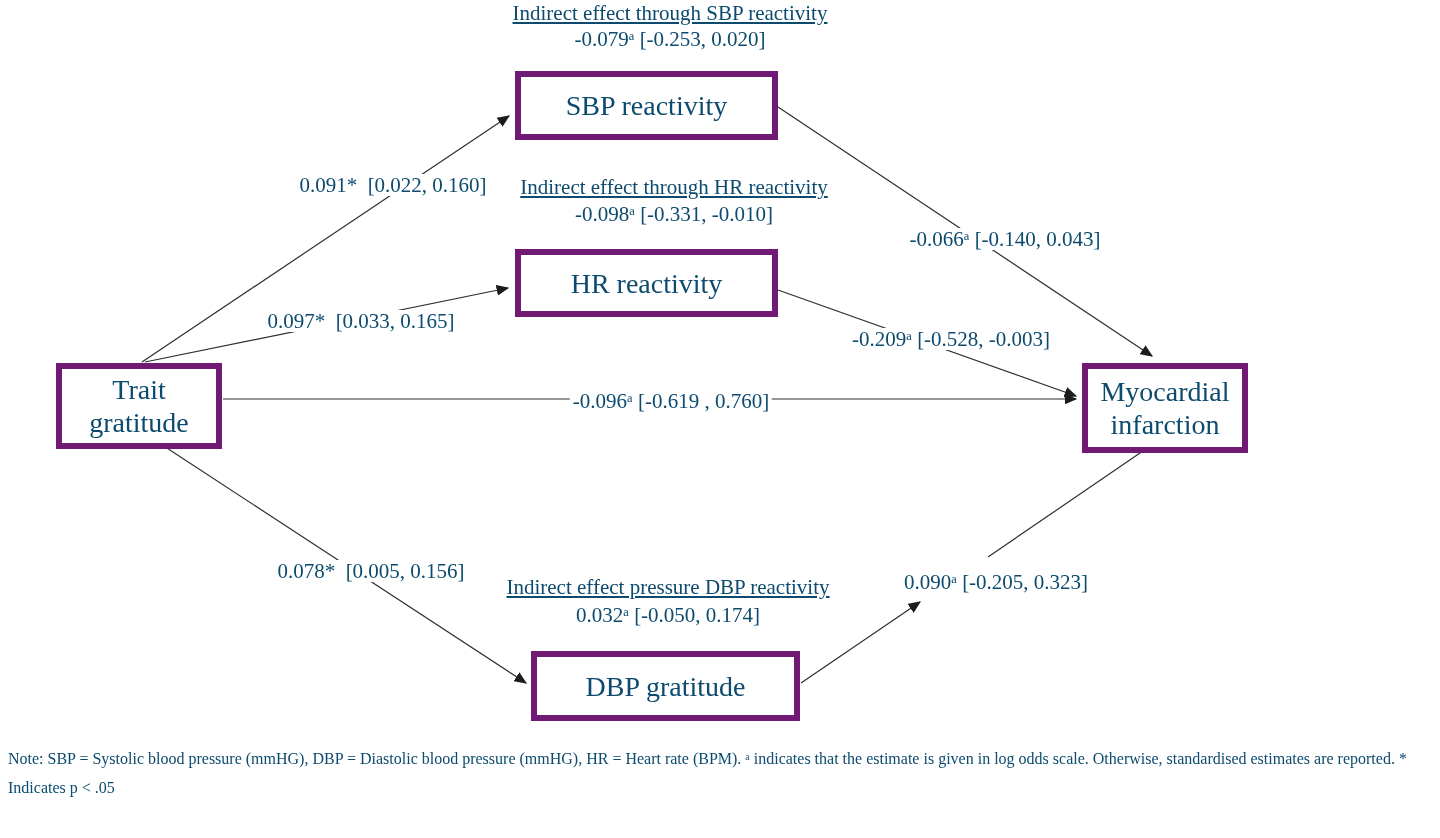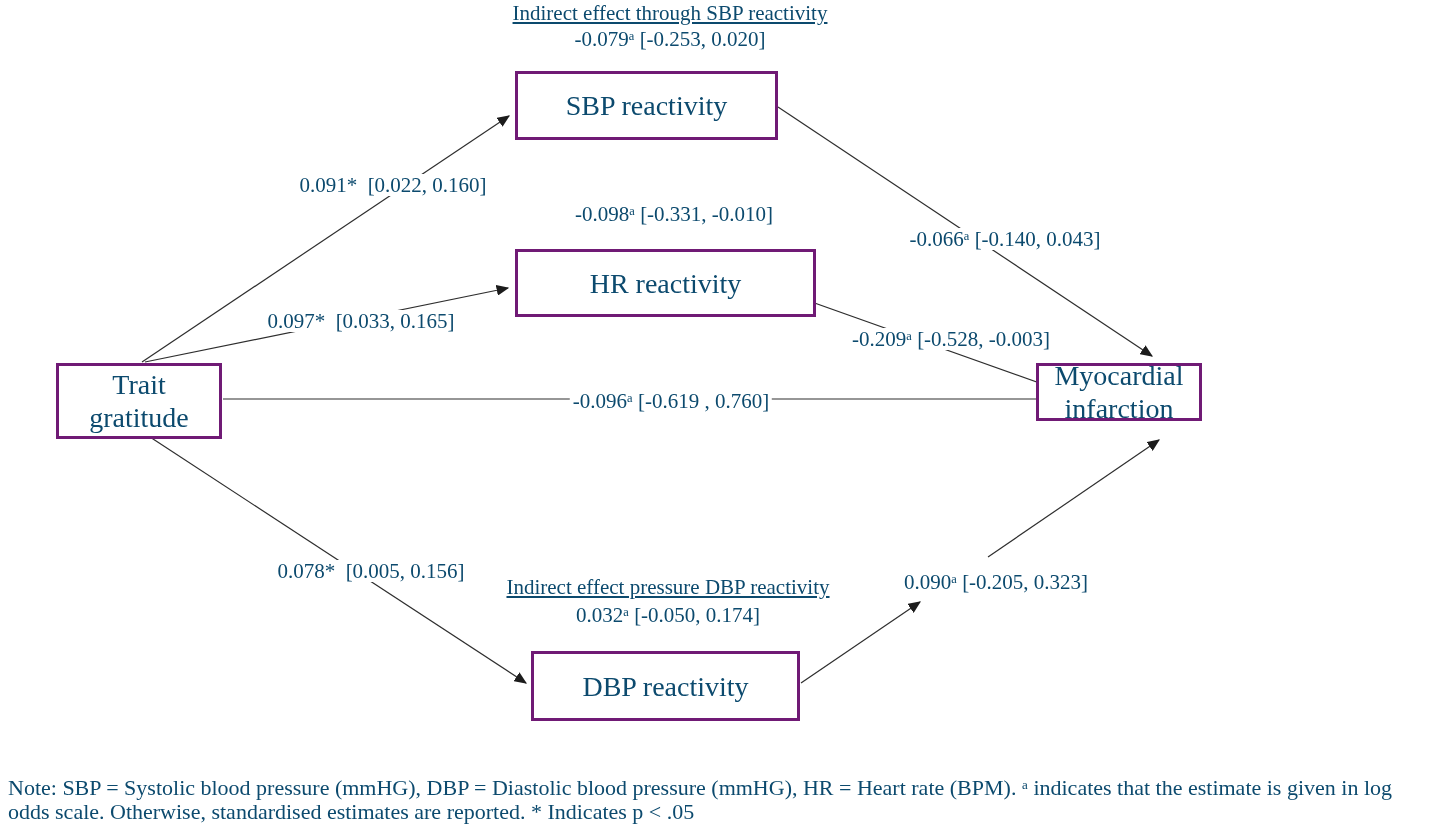--- a/index.html
+++ b/index.html
@@ -20,58 +20,58 @@
     position: absolute;
     left: 0; top: 0;
     width: 1440px;
     height: 838px;
     z-index: 1;
   }
   .node {
     position: absolute;
     z-index: 2;
     background: #ffffff;
-    border: 3px solid #701a75;
+    border: 6px solid #701a75;
     display: flex;
     align-items: center;
     justify-content: center;
     text-align: center;
     font-size: 28px;
     line-height: 33px;
     white-space: pre-line;
     box-sizing: border-box;
   }
   .node-sbp  { left: 515px; top: 71px;  width: 263px; height: 69px; }
-  .node-hr   { left: 515px; top: 249px; width: 301px; height: 68px; }
-  .node-trait{ left: 56px;  top: 363px; width: 166px; height: 76px; }
-  .node-mi   { left: 1036px;top: 363px; width: 166px; height: 58px; }
+  .node-hr   { left: 515px; top: 249px; width: 263px; height: 68px; }
+  .node-trait{ left: 56px;  top: 363px; width: 166px; height: 86px; }
+  .node-mi   { left: 1082px;top: 363px; width: 166px; height: 90px; }
   .node-dbp  { left: 531px; top: 651px; width: 269px; height: 70px; }
   .lbl {
     position: absolute;
     z-index: 2;
     font-size: 21px;
     line-height: 22px;
     white-space: pre;
     transform: translateX(-50%);
   }
   .lbl.covering {
     background: #ffffff;
     padding: 0 3px;
   }
   .lbl.underlined {
     text-decoration: underline;
   }
   #note {
     position: absolute;
     z-index: 2;
     left: 8px;
-    top: 776px;
+    top: 744px;
     width: 1428px;
-    font-size: 22px;
-    line-height: 24px;
+    font-size: 16px;
+    line-height: 29px;
   }
 </style>
 </head>
 <body>
 
 <div id="figure">
 
   <svg id="arrow-layer" viewBox="0 0 1440 838" xmlns="http://www.w3.org/2000/svg">
     <defs>
       <marker id="arrowhead" markerWidth="11" markerHeight="9" refX="9.5" refY="4.5" orient="auto">
@@ -84,36 +84,37 @@
     <line x1="150" y1="437" x2="526" y2="683" stroke="#2e2e2e" stroke-width="1.2" marker-end="url(#arrowhead)"></line>
     <line x1="778" y1="107" x2="1152" y2="356" stroke="#2e2e2e" stroke-width="1.2" marker-end="url(#arrowhead)"></line>
     <line x1="778" y1="290" x2="1076" y2="396" stroke="#2e2e2e" stroke-width="1.2" marker-end="url(#arrowhead)"></line>
     <line x1="801" y1="683" x2="920" y2="602" stroke="#2e2e2e" stroke-width="1.2" marker-end="url(#arrowhead)"></line>
     <line x1="988" y1="557" x2="1159" y2="440" stroke="#2e2e2e" stroke-width="1.2" marker-end="url(#arrowhead)"></line>
   </svg>
 
   <div class="lbl underlined" style="left:670px; top:2px;">Indirect effect through SBP reactivity</div>
   <div class="lbl" style="left:670px; top:28px;">-0.079ᵃ [-0.253, 0.020]</div>
 
+  <div class="lbl underlined covering" style="left:674px; top:176px;">Indirect effect through HR reactivity</div>
   <div class="lbl" style="left:674px; top:203px;">-0.098ᵃ [-0.331, -0.010]</div>
 
   <div class="lbl underlined covering" style="left:668px; top:576px;">Indirect effect pressure DBP reactivity</div>
   <div class="lbl" style="left:668px; top:604px;">0.032ᵃ [-0.050, 0.174]</div>
 
   <div class="lbl covering" style="left:393px; top:174px;">0.091*  [0.022, 0.160]</div>
   <div class="lbl covering" style="left:361px; top:310px;">0.097*  [0.033, 0.165]</div>
   <div class="lbl covering" style="left:371px; top:560px;">0.078*  [0.005, 0.156]</div>
   <div class="lbl covering" style="left:671px; top:390px;text-align:center;">-0.096ᵃ [-0.619 , 0.760]</div>
   <div class="lbl covering" style="left:1005px; top:228px;">-0.066ᵃ [-0.140, 0.043]</div>
   <div class="lbl covering" style="left:951px; top:328px;">-0.209ᵃ [-0.528, -0.003]</div>
   <div class="lbl covering" style="left:996px; top:571px;">0.090ᵃ [-0.205, 0.323]</div>
 
   <div class="node node-sbp">SBP reactivity</div>
   <div class="node node-hr">HR reactivity</div>
   <div class="node node-trait">Trait
 gratitude</div>
   <div class="node node-mi">Myocardial
 infarction</div>
-  <div class="node node-dbp">DBP reactivity</div>
+  <div class="node node-dbp">DBP gratitude</div>
 
   <div id="note">Note: SBP = Systolic blood pressure (mmHG), DBP = Diastolic blood pressure (mmHG), HR = Heart rate (BPM). ᵃ indicates that the estimate is given in log odds scale. Otherwise, standardised estimates are reported. * Indicates p &lt; .05</div>
 
 </div>
 
 </body></html>

